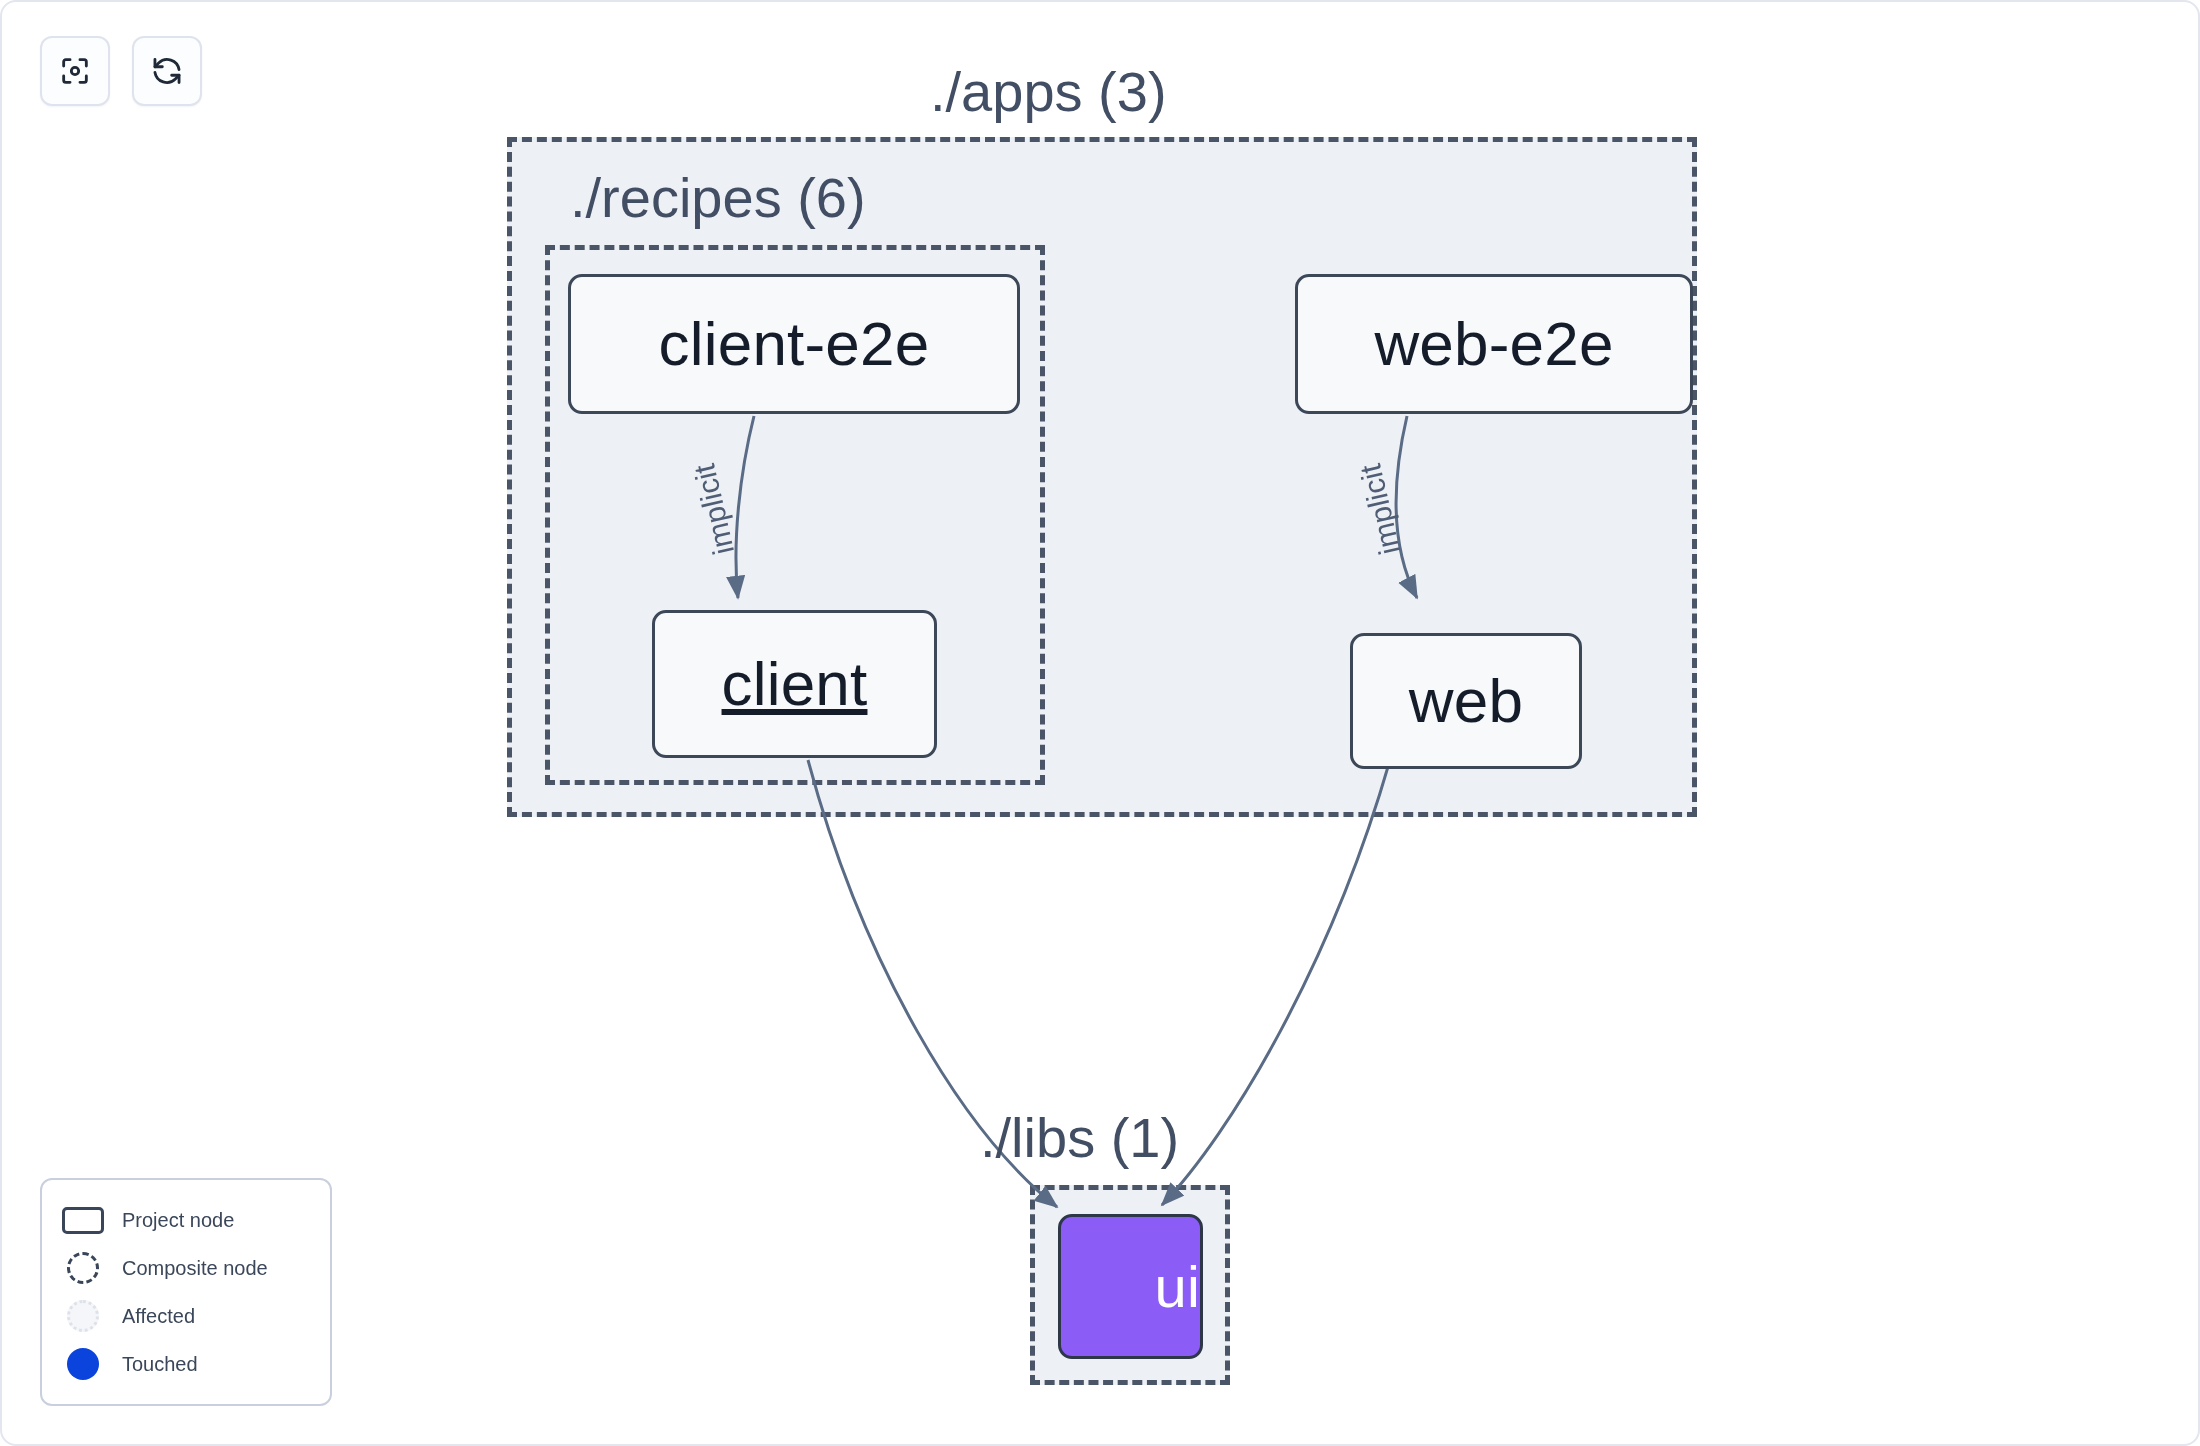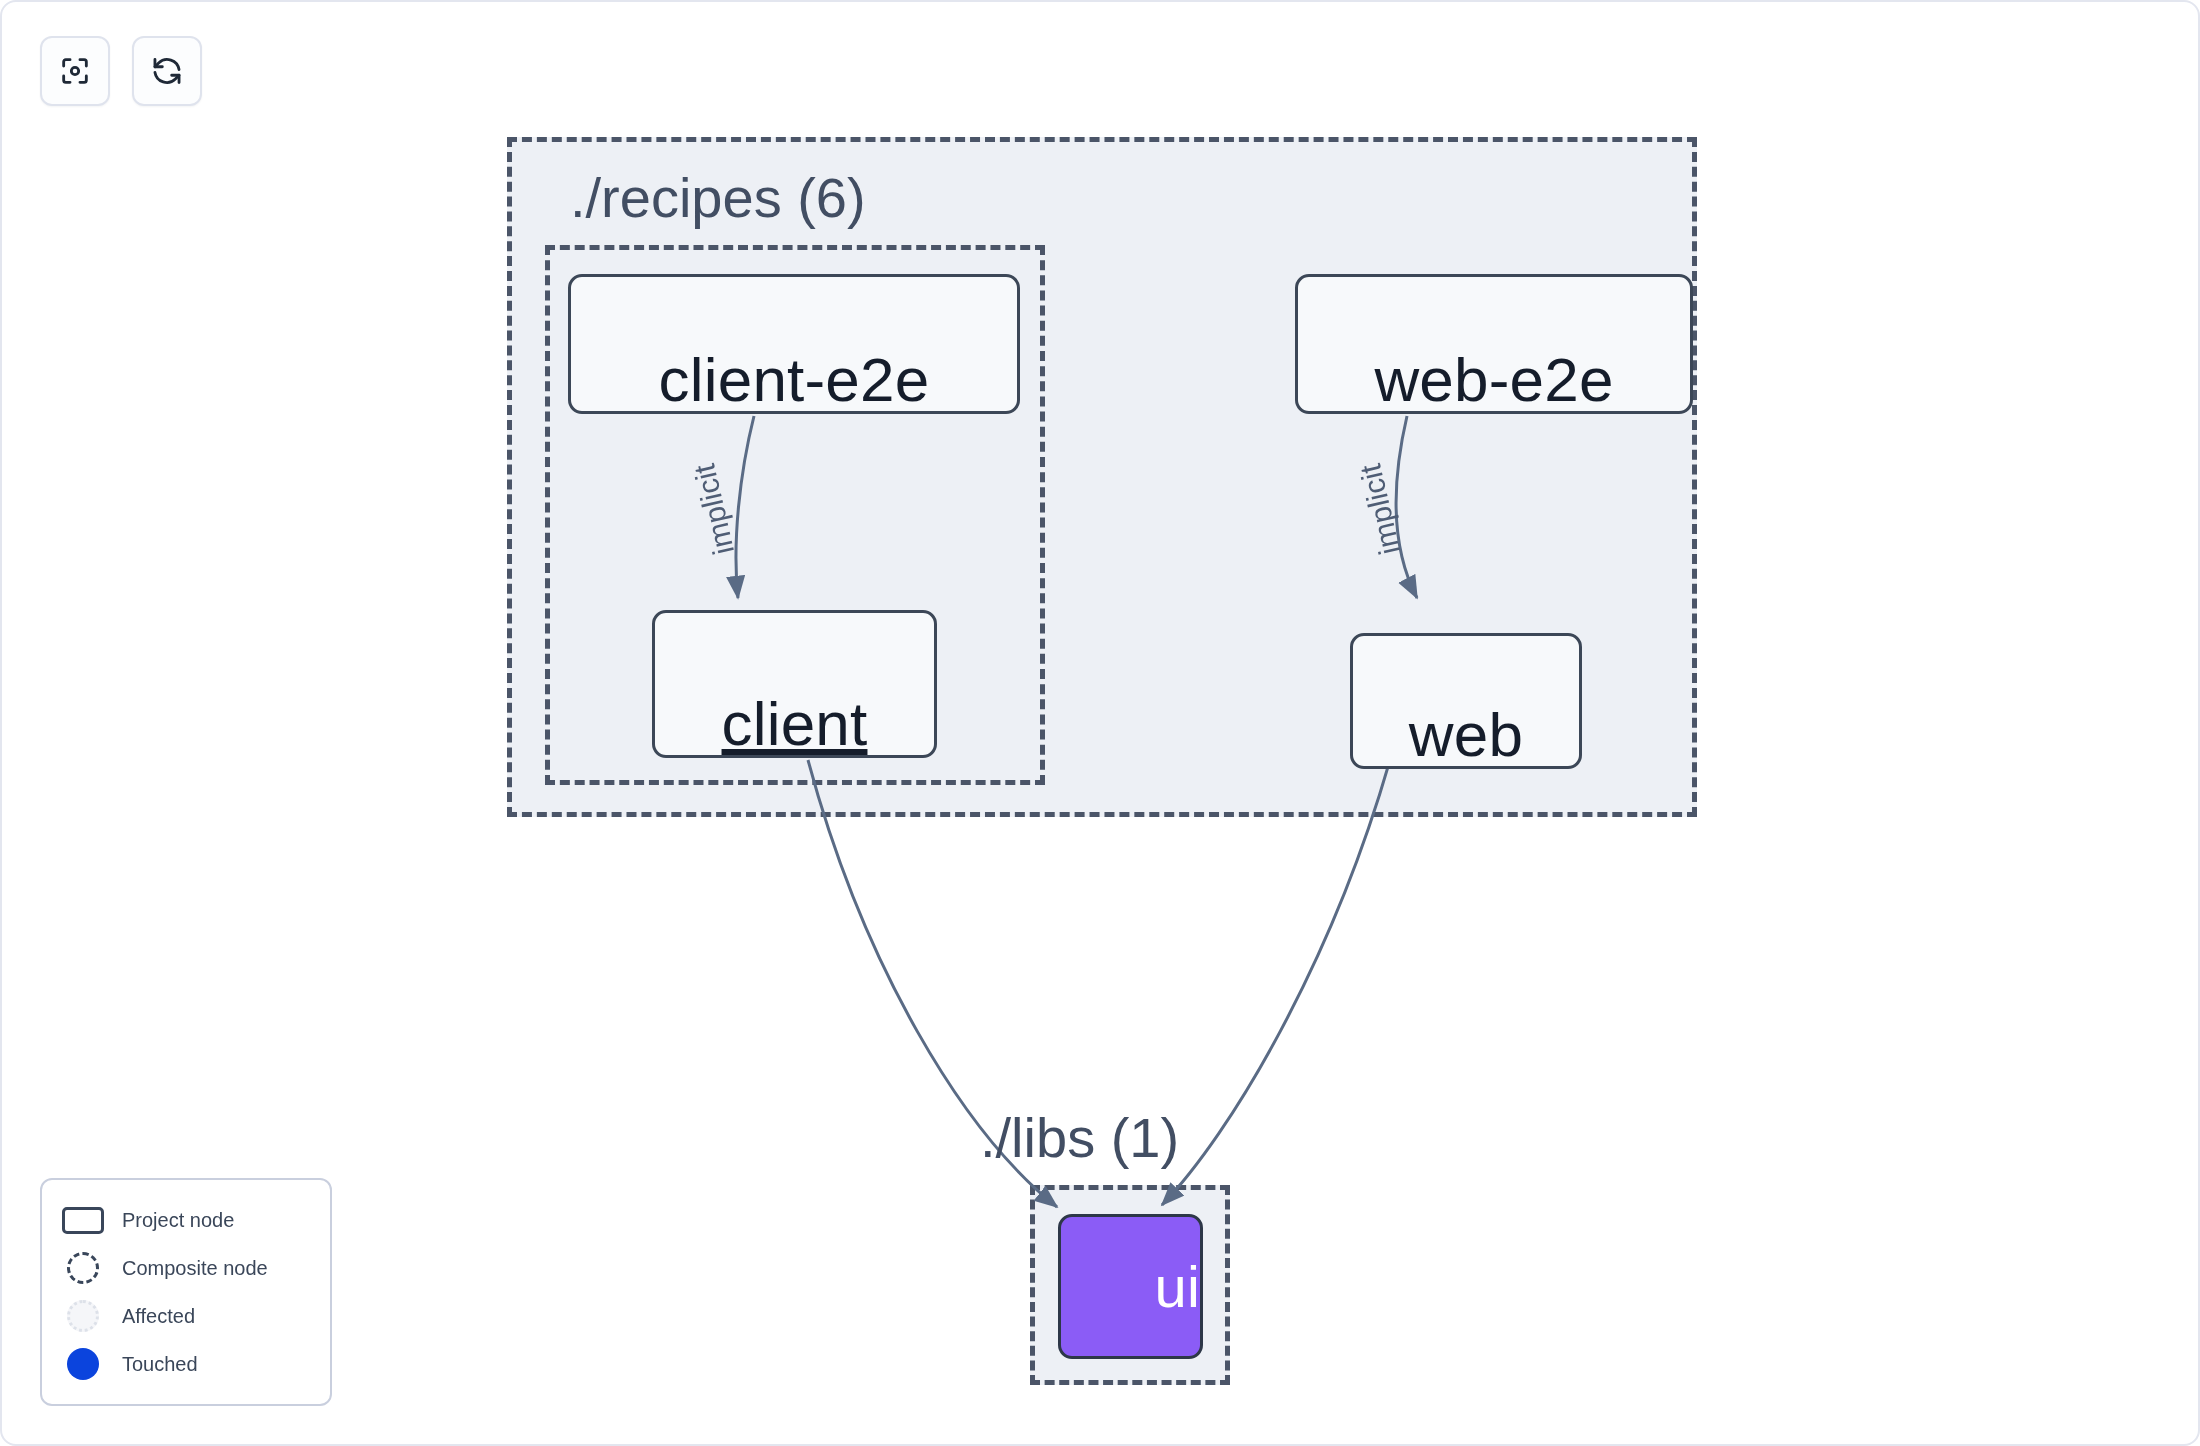--- a/index.html
+++ b/index.html
@@ -80,21 +80,20 @@
     display: flex;
     align-items: center;
     justify-content: center;
     z-index: 25;
     cursor: pointer;
   }
   .node.project {
     background: #f7f9fb;
     border: 3px solid #3c4757;
     color: #151d2b;
-    align-items: flex-end;
   }
   .node.touched {
     background: #8b5cf6;
     border: 3px solid #2d3748;
     color: #ffffff;
     justify-content: flex-end;
   }
   .node-label {
     font-size: 62px;
     line-height: 1;
@@ -187,20 +186,21 @@
       </span>
     </div>
   </div>
 
   <div id="graph">
 
     <div class="group-box" style="left:505px; top:135px; width:1190px; height:680px;"></div>
     <div class="group-box" style="left:543px; top:243px; width:500px; height:540px;"></div>
     <div class="group-box" style="left:1028px; top:1183px; width:200px; height:200px;"></div>
 
+    <div class="group-label" style="left:928px; top:62px;">./apps (3)</div>
     <div class="group-label" style="left:568px; top:168px;">./recipes (6)</div>
     <div class="group-label" style="left:978px; top:1108px;">./libs (1)</div>
 
     <div class="node project" style="left:566px; top:272px; width:452px; height:140px;">
       <span class="node-label">client-e2e</span>
     </div>
 
     <div class="node project" style="left:1265px; top:272px; width:398px; height:140px;margin-left:28px;">
       <span class="node-label">web-e2e</span>
     </div>

